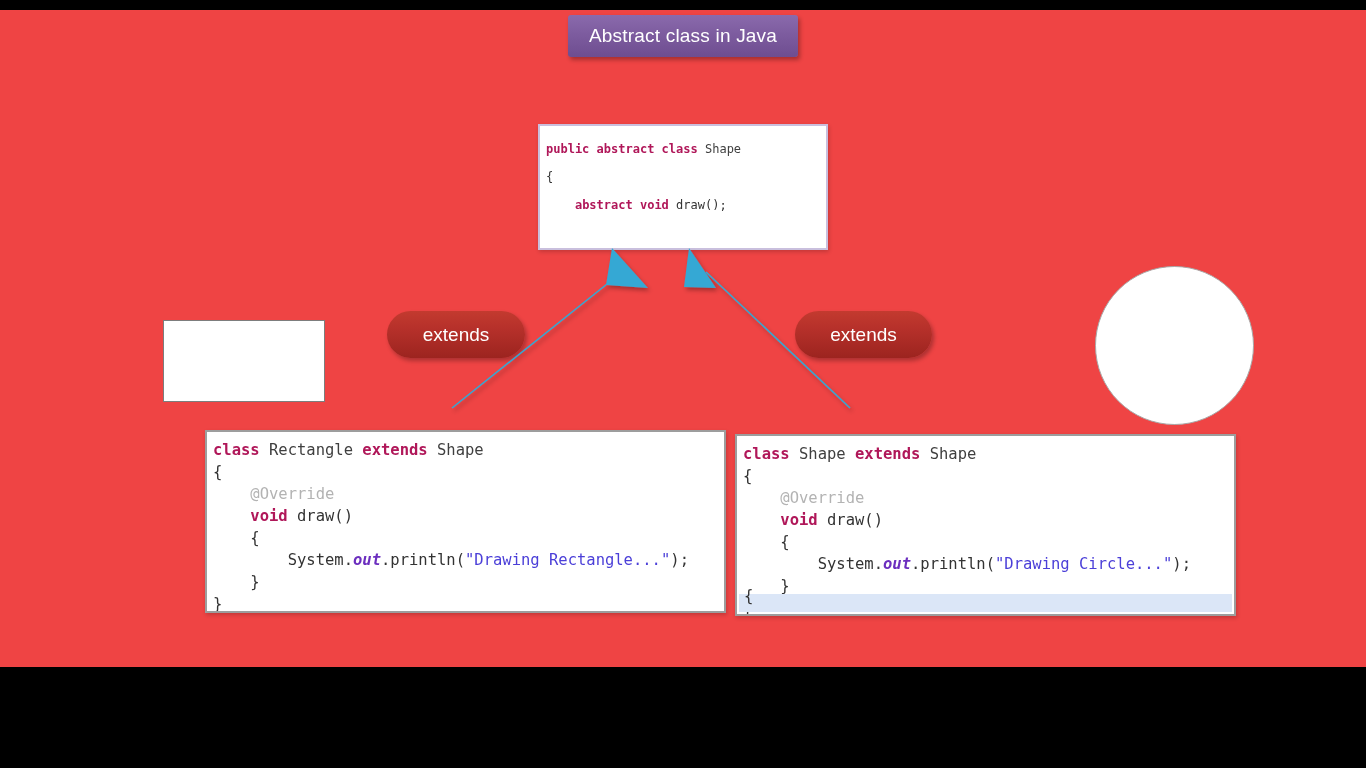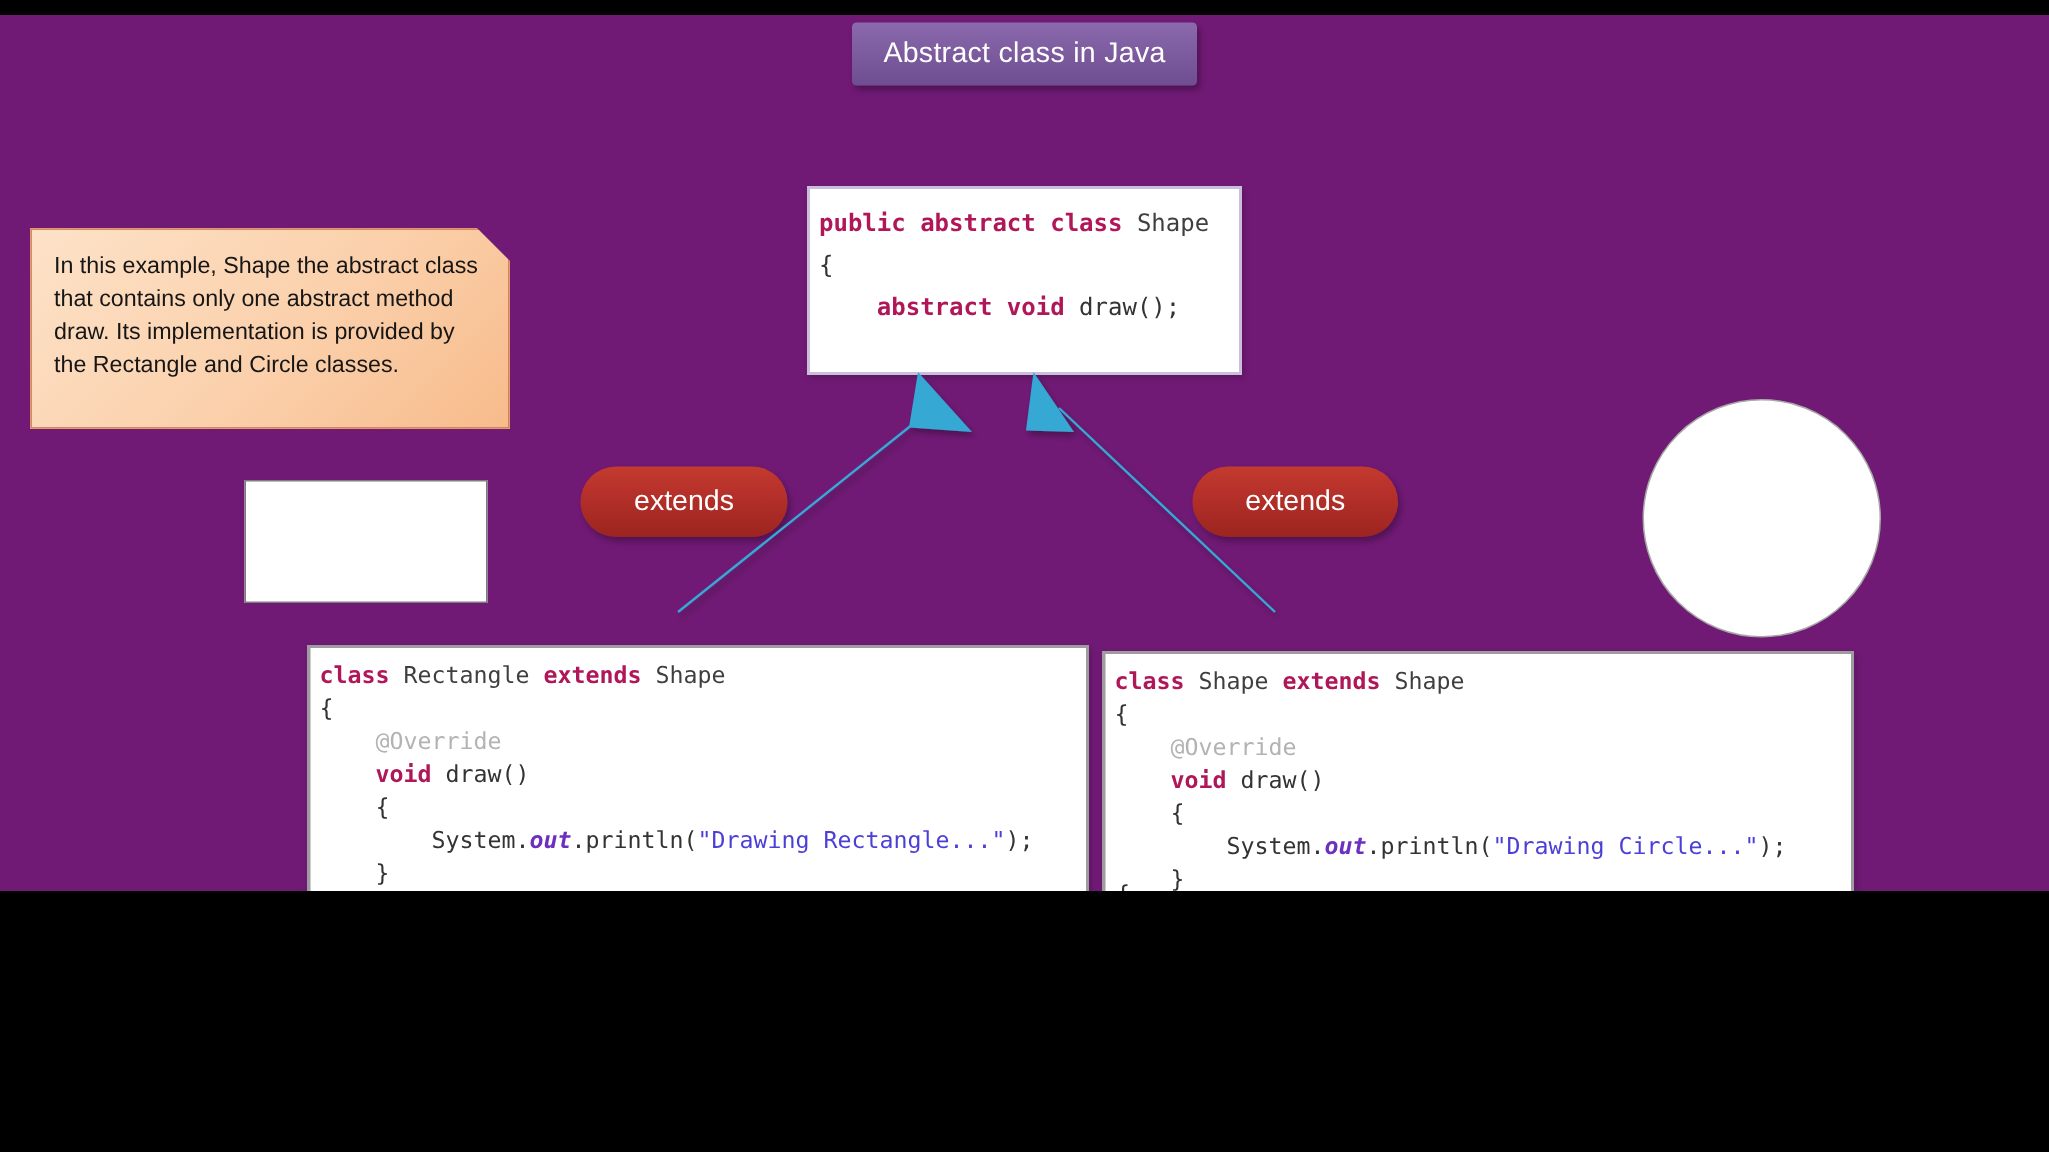--- a/index.html
+++ b/index.html
@@ -34,22 +34,22 @@
     left: 0; top: 753px;
     width: 1366px; height: 15px;
     background: #000000;
   }
 
   .slide-canvas {
     position: absolute;
     left: 0;
     top: 10px;
     width: 1366px;
-    height: 584px;
-    background: #701a75;
+    height: 657px;
+    background: #ef4444;
     overflow: hidden;
   }
 
   
   .title-banner {
     position: absolute;
     left: 568px;
     top: 5px;
     width: 230px;
     height: 42px;
@@ -146,21 +146,21 @@
     padding: 7px 0 0 6px;
   }
 
   .code-text {
     font-family: "DejaVu Sans Mono", monospace;
     font-size: 15.5px;
     line-height: 22px;
     color: #333333;
     white-space: pre;
   }
-  .code-box.shape .code-text { font-size: 16px; line-height: 28px; }
+  .code-box.shape .code-text { font-size: 12px; line-height: 28px; }
 
   .kw       { color: #b01759; font-weight: bold; }
   .typ      { color: #3f3f3f; }
   .plain    { color: #333333; }
   .anno     { color: #b3b3b3; }
   .field    { color: #6c2fbf; font-weight: bold; font-style: italic; }
   .str      { color: #4b3fd8; }
   .brace    { color: #333333; }
 
   .current-line {
@@ -213,23 +213,20 @@
 <div class="slide-stage">
 
   <div class="letterbox-top"></div>
 
   <div class="slide-canvas">
 
     <div class="title-banner">
       <span class="title-banner-text">Abstract class in Java</span>
     </div>
 
-    <div class="note-box">
-      <div class="note-text">In this example, Shape the abstract class that contains only one abstract method draw. Its implementation is provided by the Rectangle and Circle classes.</div>
-    </div>
 
     <div class="empty-rect"></div>
     <div class="empty-circle"></div>
 
     <div class="code-box shape">
       <div class="code-text"><span class="kw">public abstract class </span><span class="typ">Shape</span>
 <span class="brace">{</span>
 <span class="plain">    </span><span class="kw">abstract void </span><span class="plain">draw();</span>
 <span class="plain"></span>
 </div>

